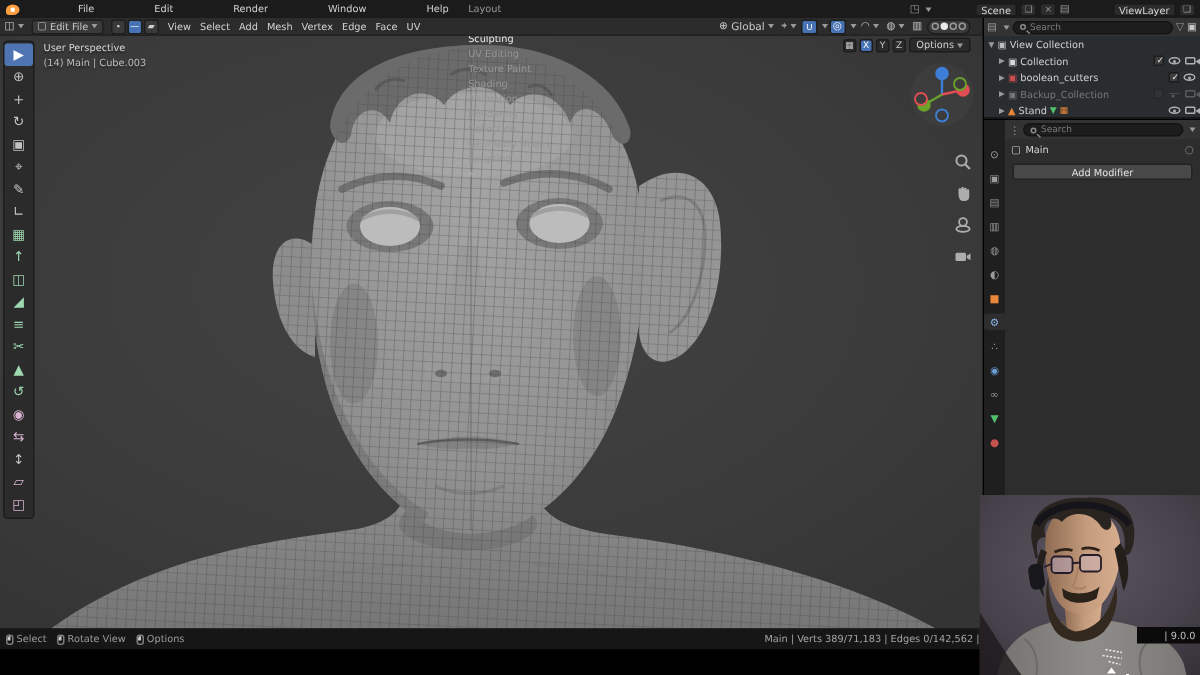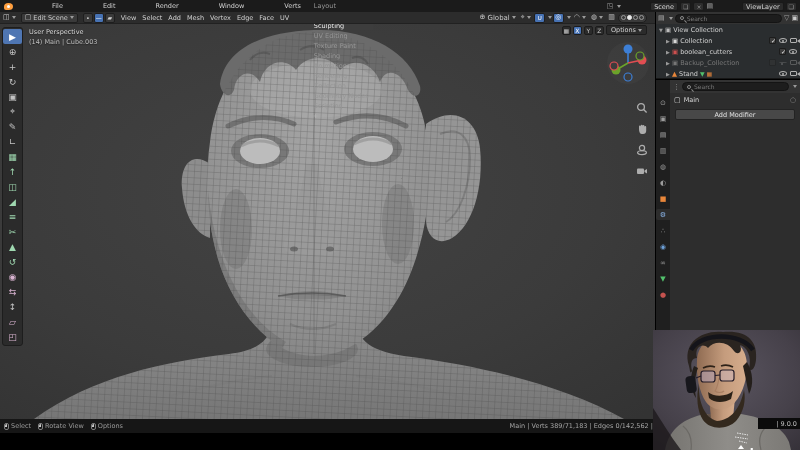--- a/index.html
+++ b/index.html
@@ -117,21 +117,21 @@
 <body>
 
 <div class="stage">
 
   <div class="topbar">
     <span class="blogo"></span>
     <span class="menu">File</span>
     <span class="menu">Edit</span>
     <span class="menu">Render</span>
     <span class="menu">Window</span>
-    <span class="menu">Verts</span>
+    <span class="menu">Help</span>
     <div class="tabs">
       <span class="tab">Layout</span>
       <span class="tab">Modeling</span>
       <span class="tab active">Sculpting</span>
       <span class="tab">UV Editing</span>
       <span class="tab">Texture Paint</span>
       <span class="tab">Shading</span>
       <span class="tab">Animation</span>
       <span class="tab">Rendering</span>
       <span class="tab">Collection</span>
@@ -150,21 +150,21 @@
       <span class="mini-btn">❏</span>
     </div>
   </div>
 
   <div class="vheader">
     <div class="vh-item">
       <span class="g">◫</span>
         <span class="cr"></span>
     </div>
     <div class="modebtn">
-      <span class="g">▢</span>&nbsp;<span>Edit Scene</span><span class="cr"></span>
+      <span class="g">▢</span>&nbsp;<span>Edit File</span><span class="cr"></span>
     </div>
     <div class="selmodes">
       <span class="selmode">∙</span>
       <span class="selmode active">—</span>
       <span class="selmode">▰</span>
     </div>
     <span class="vh-item">View</span>
     <span class="vh-item">Select</span>
     <span class="vh-item">Add</span>
     <span class="vh-item">Mesh</span>

